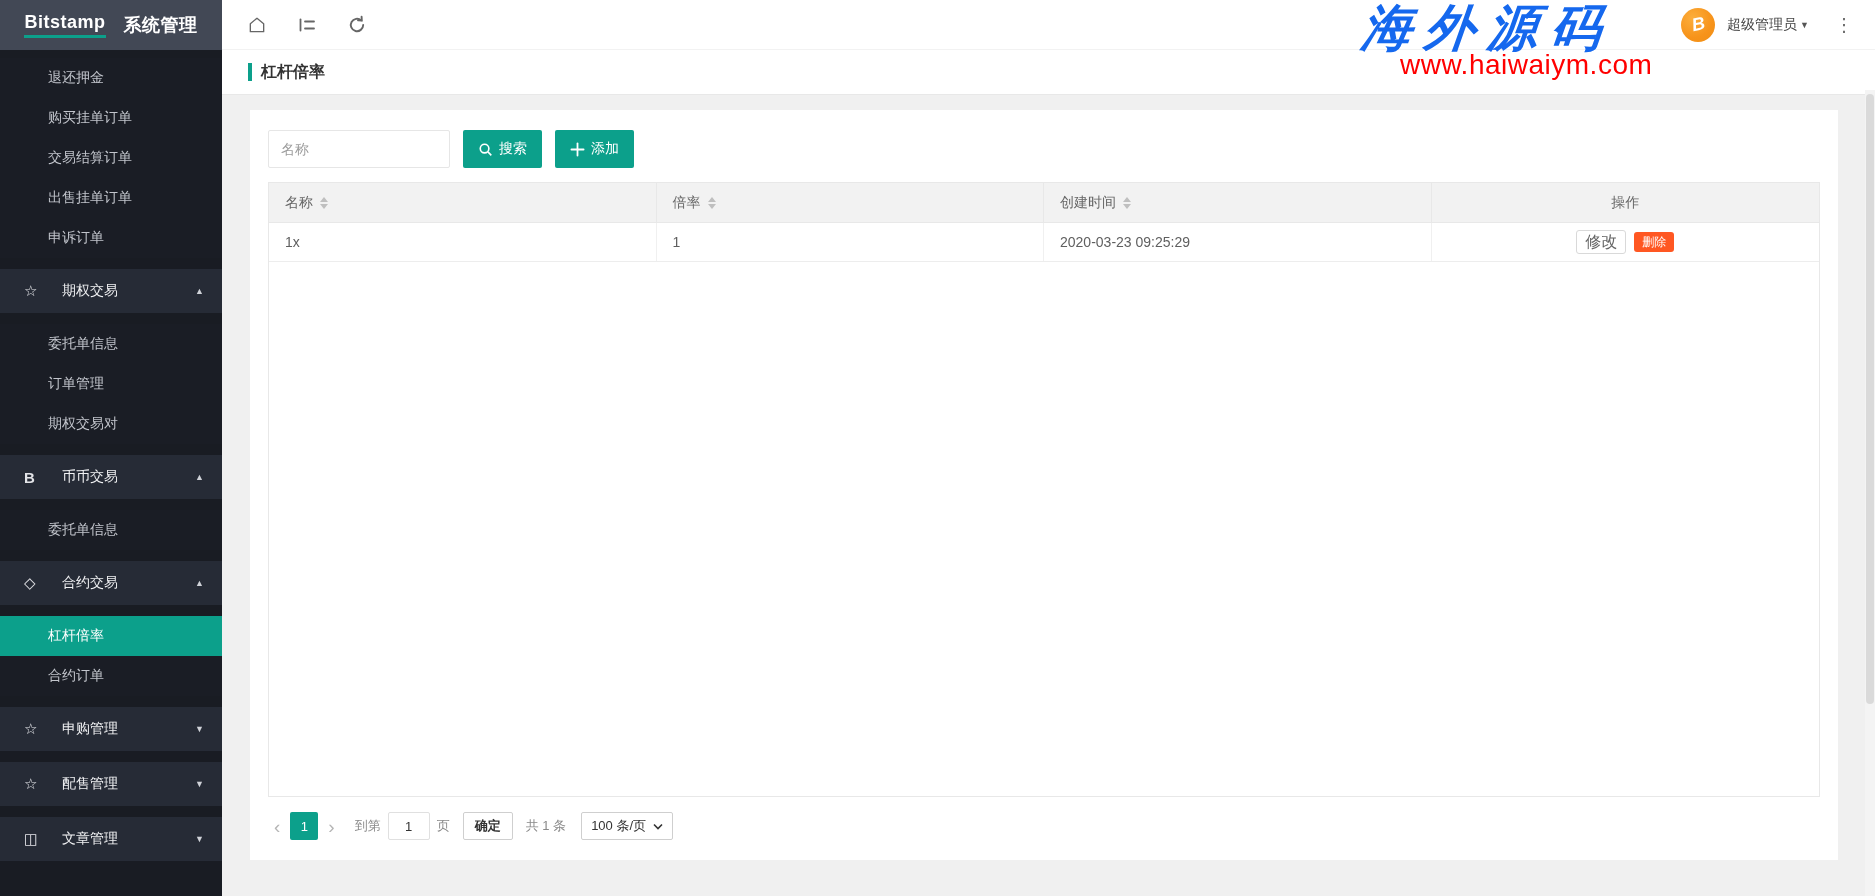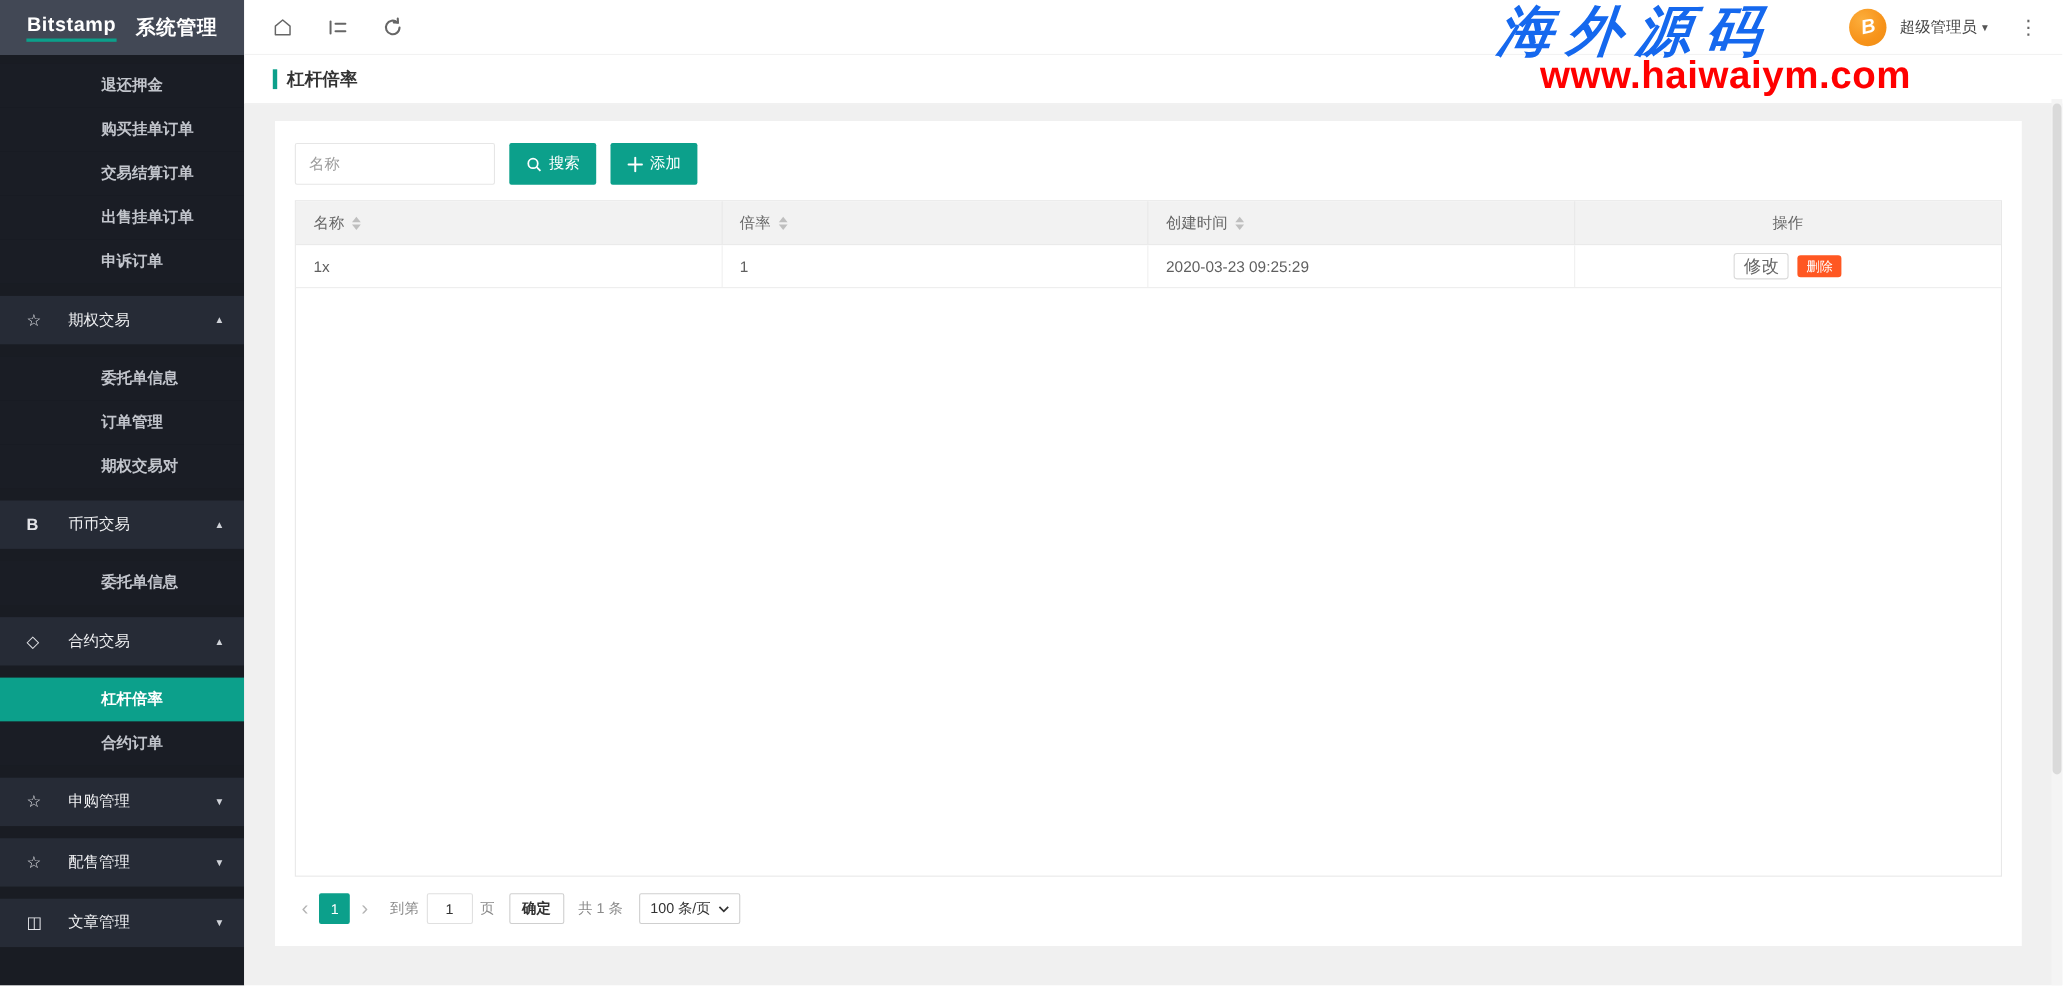--- a/index.html
+++ b/index.html
@@ -8,21 +8,21 @@
     font-family: "Liberation Sans", "DejaVu Sans", sans-serif;
     position: relative; overflow: hidden; background:#fff;
     -webkit-font-smoothing: antialiased;
   }
 
   
   .sidebar { position:absolute; left:0; top:0; width:222px; height:896px; background:#191c23; overflow:hidden; }
   .logo { height:50px; background:#424855; color:#fff; display:flex; align-items:center; justify-content:center; font-size:18px; font-weight:bold; letter-spacing:0.5px; }
   .logo-brand { border-bottom:3px solid #0ca08b; padding-bottom:2px; margin-right:18px; }
   .menu { padding-top:8px; }
-  .menu-sub { height:40px; display:flex; align-items:center; padding-left:92px; color:#c2c5cc; font-size:14px; background:#1a1d25; cursor:pointer;font-weight:bold; }
+  .menu-sub { height:40px; display:flex; align-items:center; padding-left:48px; color:#c2c5cc; font-size:14px; background:#1a1d25; cursor:pointer; }
   .menu-sub.active { background:#0ca08b; color:#fff; }
   .menu-section { height:44px; margin:11px 0; display:flex; align-items:center; padding:0 18px 0 24px; color:#f0f1f3; font-size:14px; background:#262b36; cursor:pointer; }
   .menu-icon { width:38px; font-size:15px; color:#e3e4e8; font-style:normal; }
   .menu-icon.bold-b { font-weight:bold; font-size:15px; }
   .menu-arrow { margin-left:auto; font-size:9px; color:#cfd2d8; }
 
   
   .topbar { position:absolute; left:222px; top:0; width:1653px; height:50px; background:#fff; border-bottom:1px solid #f2f2f2; display:flex; align-items:center; padding:0 22px 0 24px; }
   .tb-icon { width:22px; height:22px; margin-right:28px; display:flex; align-items:center; justify-content:center; cursor:pointer; }
   .tb-right { margin-left:auto; display:flex; align-items:center; }
@@ -67,21 +67,21 @@
   .pg-current { width:28px; height:28px; background:#0ca08b; color:#fff; display:flex; align-items:center; justify-content:center; border-radius:2px; font-size:13px; margin:0 4px; cursor:pointer; }
   .pg-text { color:#8a8a8a; margin:0 7px; }
   .pg-goto { margin-left:14px; }
   .pg-input { width:42px; height:28px; border:1px solid #e0e0e0; border-radius:2px; text-align:center; font-size:13px; color:#333; outline:none; font-family:inherit; }
   .pg-confirm { height:28px; padding:0 11px; border:1px solid #cfcfcf; background:#fff; border-radius:2px; font-weight:bold; font-size:13px; color:#333; margin:0 6px; cursor:pointer; font-family:inherit; }
   .pg-select { height:28px; border:1px solid #cfcfcf; border-radius:2px; padding:0 9px; display:flex; align-items:center; gap:7px; font-size:13px; color:#333; margin-left:8px; cursor:pointer; background:#fff; }
 
   
   .watermark { position:absolute; left:1362px; top:0; z-index:50; pointer-events:none; }
   .wm-title { font-family:"DejaVu Serif", "Liberation Serif", serif; font-style:italic; font-weight:bold; font-size:50px; letter-spacing:13px; color:#1568ee; transform:skewX(-6deg); line-height:1.1; white-space:nowrap; }
-  .wm-url { font-size:35px; font-weight:bold; color:#ff0000; margin:-6px 0 0 38px; letter-spacing:0.5px; }
+  .wm-url { font-size:28px; font-weight:normal; color:#ff0000; margin:-6px 0 0 38px; letter-spacing:0.5px; }
 
   
   .scrollbar { position:absolute; right:0; top:90px; width:10px; height:806px; background:#f4f4f4; }
   .scroll-thumb { position:absolute; top:4px; left:1px; width:8px; height:610px; background:#dadada; border-radius:4px; }
 </style>
 </head>
 <body>
 
 <aside class="sidebar">
   <div class="logo">

